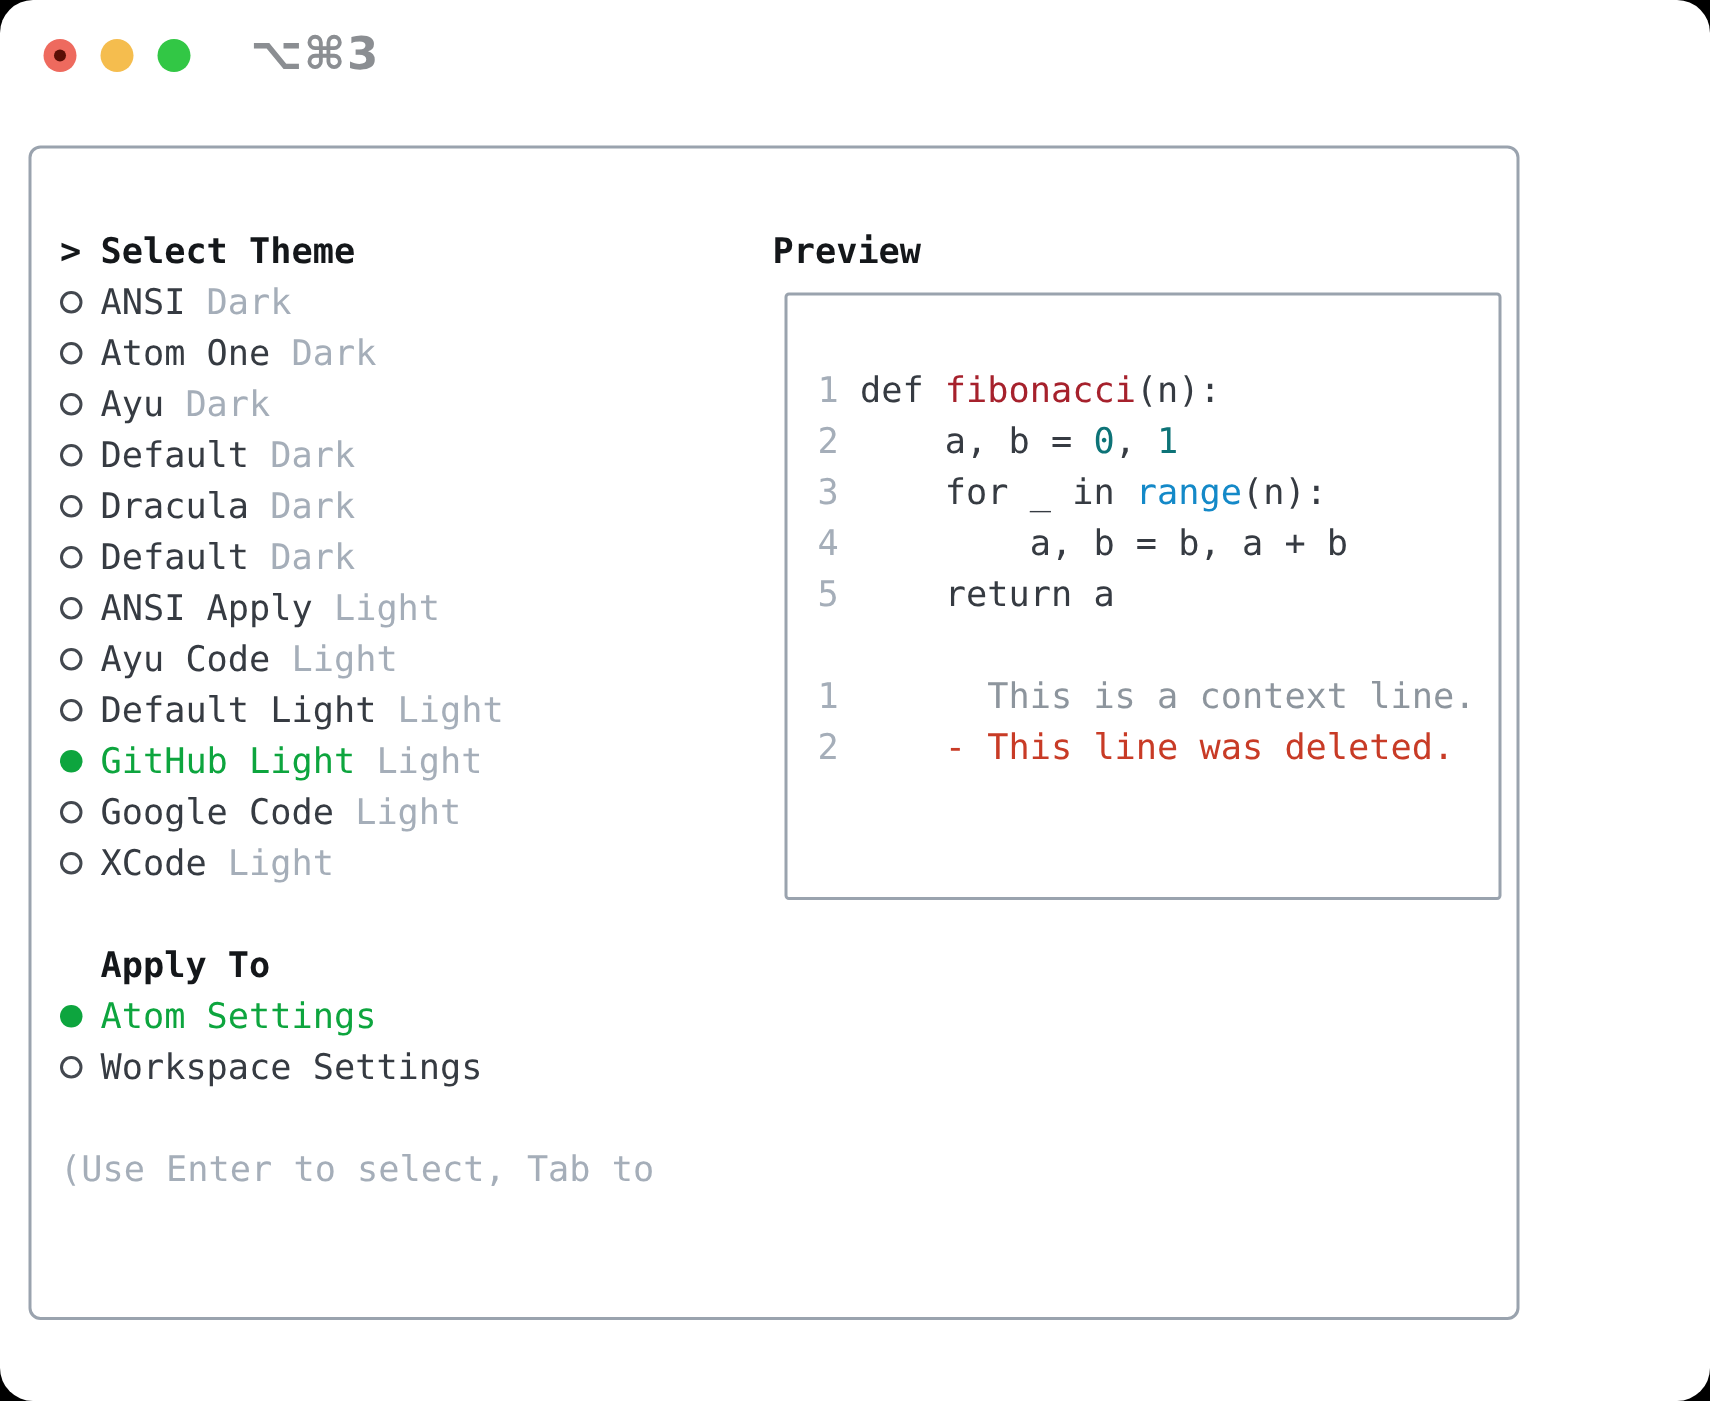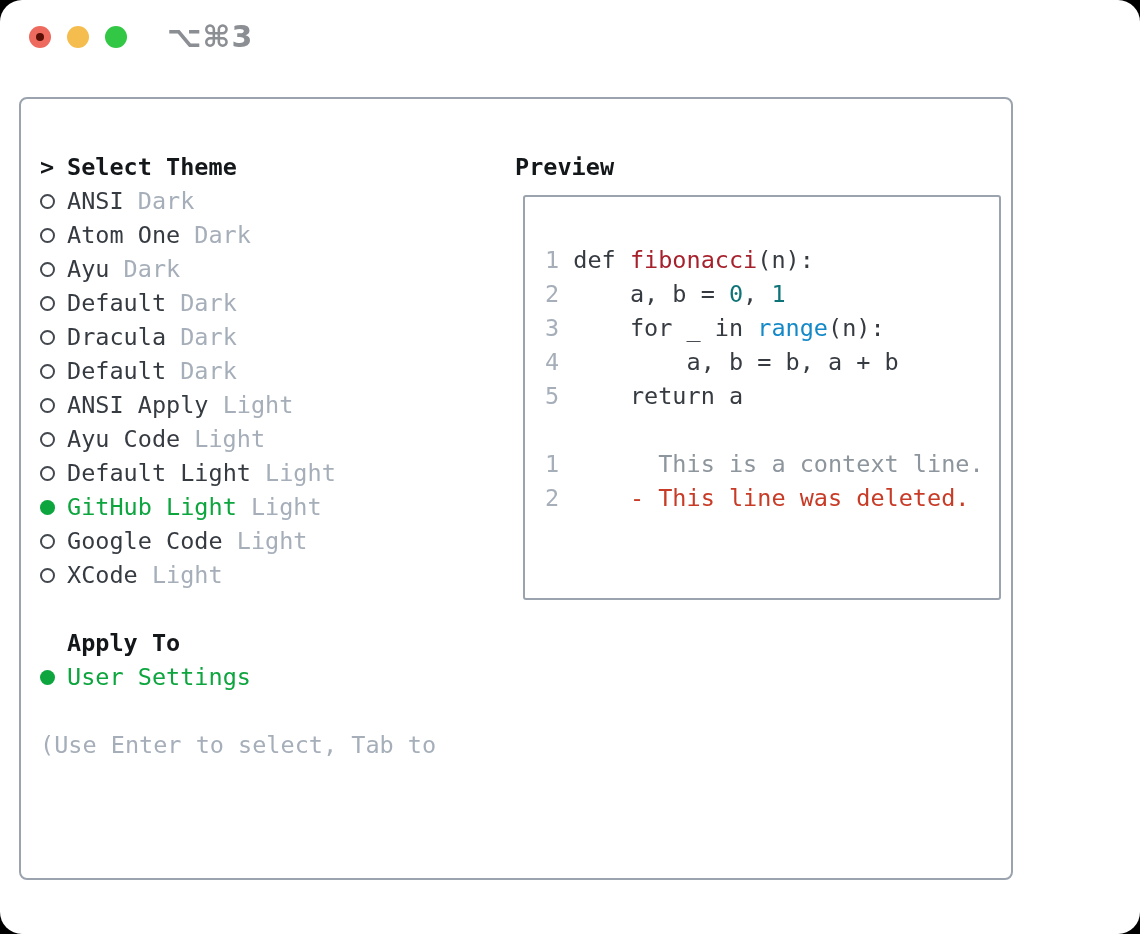--- a/index.html
+++ b/index.html
@@ -164,21 +164,25 @@
       </div>
 
       <div class="spacer"></div>
 
       <div class="row header-row">
         <span class="marker"></span>
         <span>Apply To</span>
       </div>
       <div class="row selected">
         <span class="marker"><span class="radio"></span></span>
-        <span class="opt-name">User Settings</span>
+        <span class="opt-name">Atom Settings</span>
+      </div>
+      <div class="row">
+        <span class="marker"><span class="radio"></span></span>
+        <span class="opt-name">Workspace Settings</span>
       </div>
 
       <div class="spacer"></div>
 
       <div class="row hint-row">
         <span>(Use Enter to select, Tab to</span>
       </div>
     </div>
 
     <div class="right-col">

